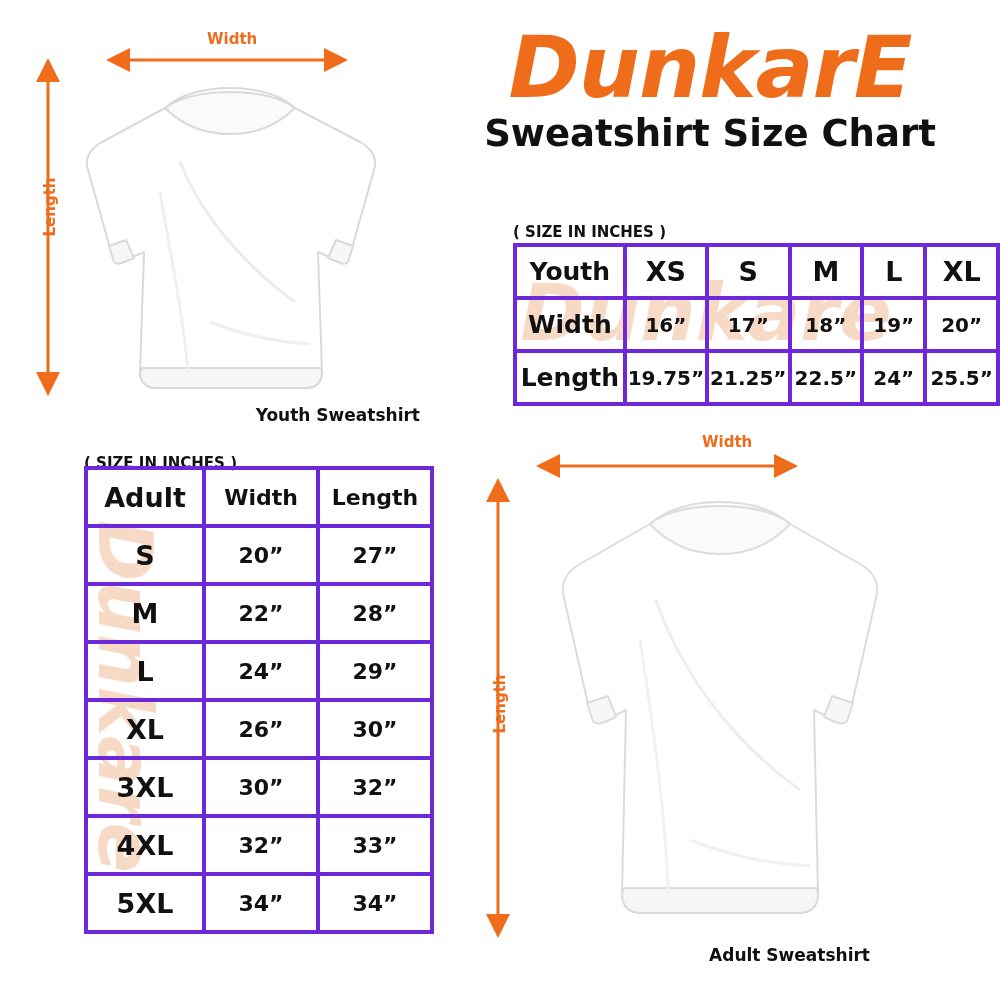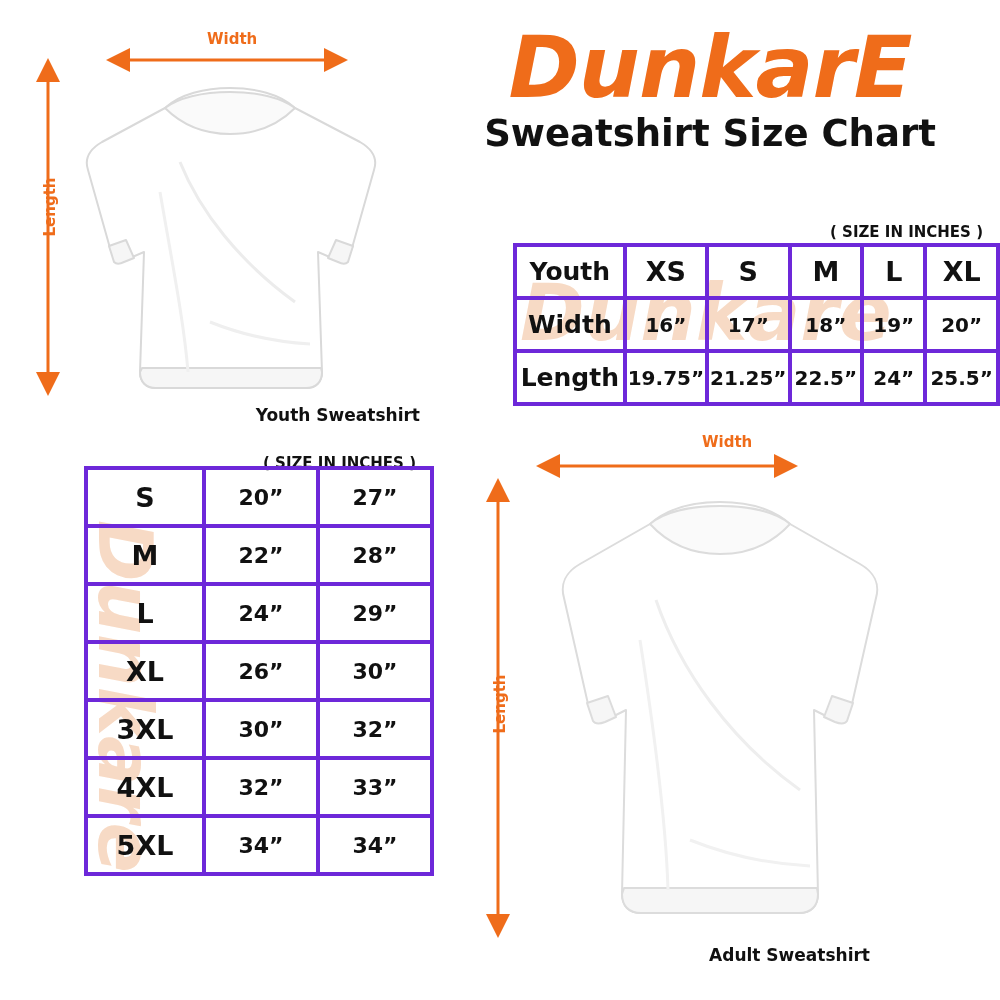--- a/index.html
+++ b/index.html
@@ -40,21 +40,21 @@
     font-weight: bold;
     font-size: 37px;
     color: #111111;
     margin-top: 0;
   }
   .units-note {
     font-family: "DejaVu Sans", sans-serif;
     font-weight: bold;
     font-size: 15px;
     color: #111111;
-    text-align: right;
+    text-align: left;
     margin-top: 10px;
   }
 
   
   table {
     border-collapse: collapse;
     font-family: "DejaVu Sans", sans-serif;
     background: transparent;
   }
   table td, table th {
@@ -204,20 +204,25 @@
       </tr>
     </tbody>
   </table>
 </div>
 
 <div class="units-note" style="left:84px; top:444px; width:332px; position:absolute;">( SIZE IN INCHES )</div>
 
 <div id="adult-table-wrap">
   <table id="adult-table">
     <tbody>
+      <tr>
+        <td class="sizecell hcell">Adult</td>
+        <td class="dcell hcell">Width</td>
+        <td class="dcell hcell">Length</td>
+      </tr>
       <tr>
         <td class="sizecell">S</td>
         <td class="dcell">20”</td>
         <td class="dcell">27”</td>
       </tr>
       <tr>
         <td class="sizecell">M</td>
         <td class="dcell">22”</td>
         <td class="dcell">28”</td>
       </tr>

